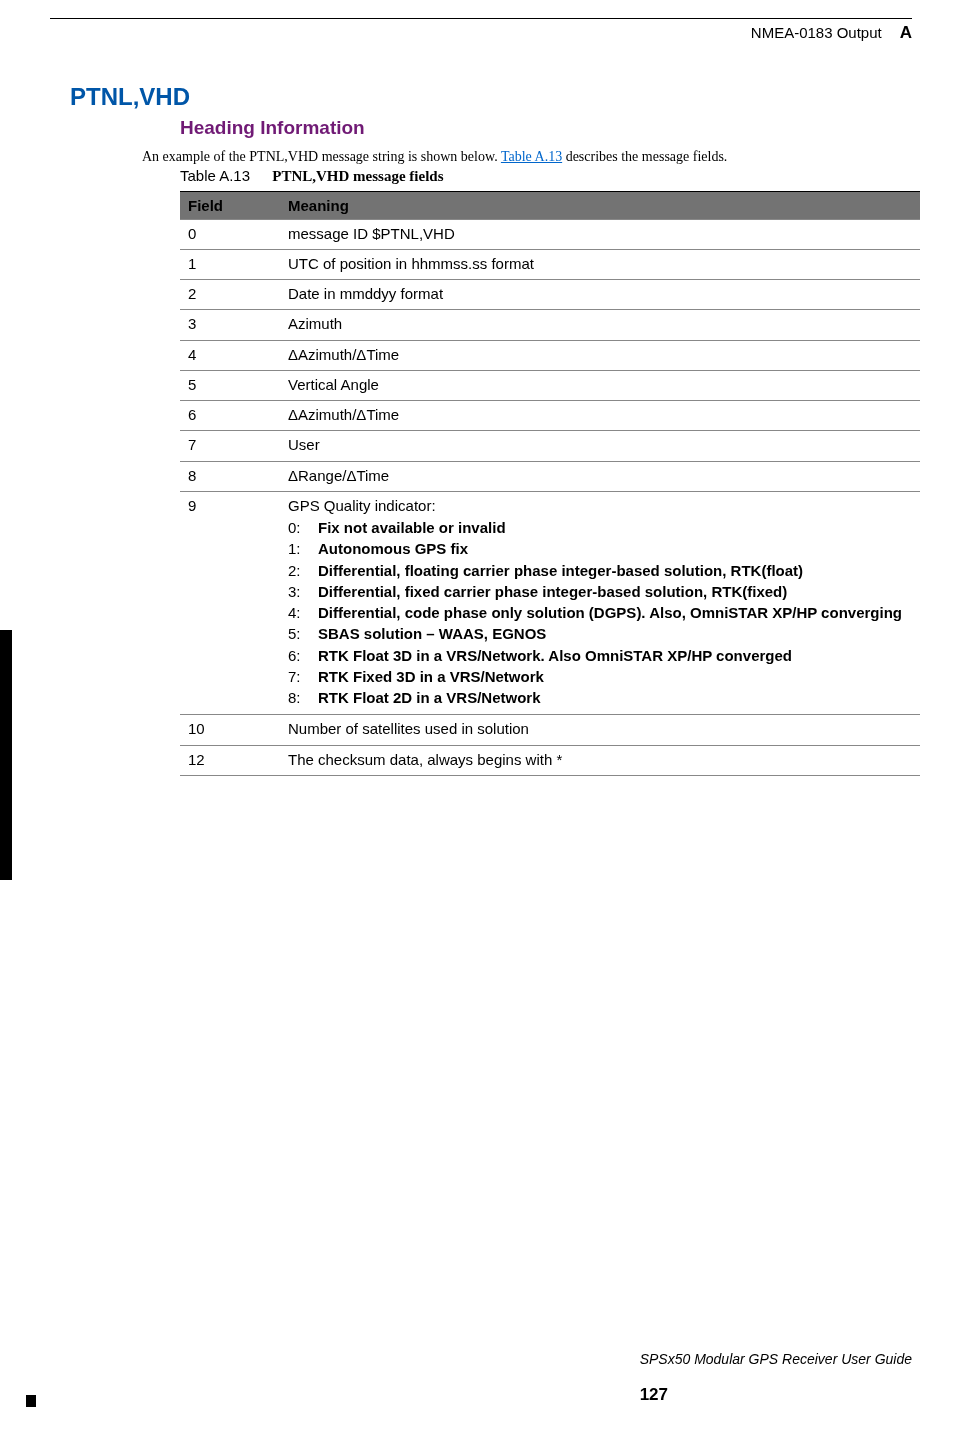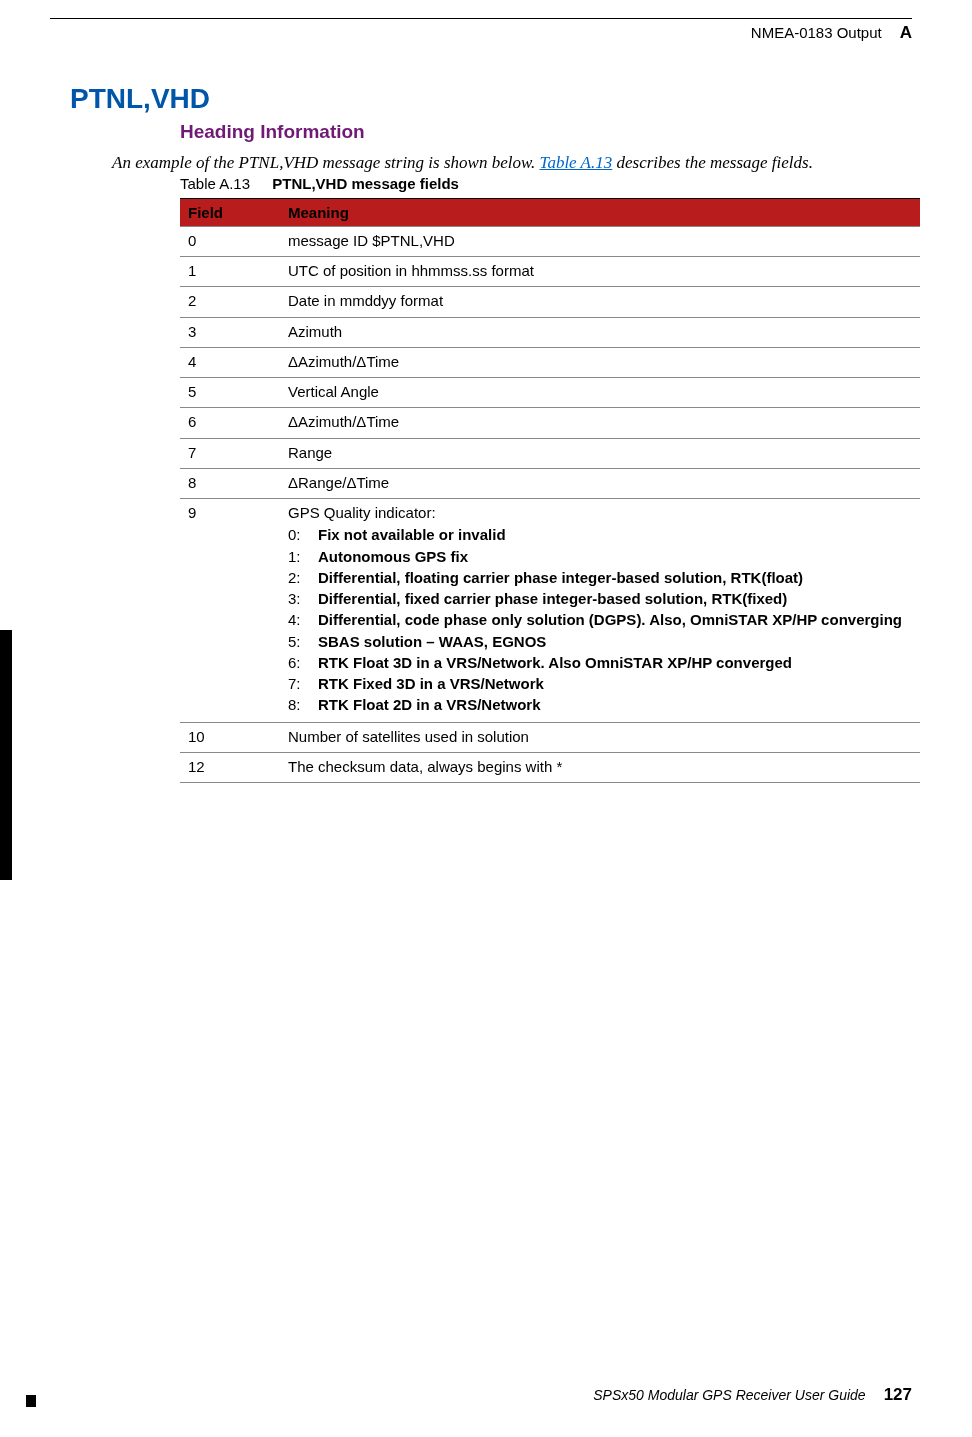--- a/index.html
+++ b/index.html
@@ -30,68 +30,67 @@
       font-family: 'Helvetica Neue', Arial, sans-serif;
       font-size: 15px;
       padding-right: 0;
     }
     .header-chapter { font-weight: 400; text-align: center; }
     .header-letter { font-weight: 700; font-size: 17px; }
     .h1 {
       color: #0056a8;
       font-family: 'Helvetica Neue', Arial, sans-serif;
       font-weight: 700;
-      font-size: 28px;
+      font-size: 24px;
       margin-top: 40px;
       margin-left: 40px;
     }
     .h2 {
       color: #701a75;
       font-family: 'Helvetica Neue', Arial, sans-serif;
       font-weight: 700;
       font-size: 19px;
       margin-top: 6px;
       margin-left: 150px;
     }
     .body-text {
-      font-size: 17px;
-      margin-left: 82px;
+      font-size: 14px;
+      margin-left: 112px;
       margin-top: 8px;
       line-height: 1.4;
       max-width: 740px;
-      font-style: italic;
     }
     .link { color: #0066cc; }
     .code-block {
       font-size: 16px;
       margin-left: 195px;
       margin-top: 14px;
       margin-bottom: 18px;
       line-height: 1.35;
       max-width: 640px;
       font-family: Georgia, serif;
     }
     .table-caption {
       font-family: 'Helvetica Neue', Arial, sans-serif;
       font-size: 15px;
       margin-left: 150px;
       margin-bottom: 6px;
     }
     .table-caption .tbl-num { font-weight: 400; margin-right: 18px; }
-    .table-caption .tbl-title { font-weight: 700; }
+    .table-caption .tbl-title { font-weight: 700; font-family: Liberation Serif, serif; }
     table.fields {
       margin-left: 150px;
       border-collapse: collapse;
       width: 740px;
       font-family: 'Helvetica Neue', Arial, sans-serif;
       font-size: 15px;
     }
     table.fields th {
       text-align: left;
-      background: #b91c1c;
+      background: #737373;
       font-weight: 700;
       padding: 5px 8px;
       border-top: 1px solid #000;
       border-bottom: 1px solid #888;
     }
     table.fields th.col-field { width: 100px; }
     table.fields td {
       padding: 4px 8px 5px 8px;
       border-bottom: 1px solid #888;
       vertical-align: top;
@@ -119,20 +118,21 @@
     }
     .footer {
       position: absolute;
       bottom: 32px;
       right: 60px;
       font-family: 'Helvetica Neue', Arial, sans-serif;
       font-size: 14px;
       display: flex;
       align-items: baseline;
       gap: 18px;
+      flex-direction: column;
     }
     .footer-title { font-style: italic; }
     .footer-page { font-weight: 700; font-size: 17px; }
     .footer-tick {
       position: absolute;
       bottom: 30px;
       left: 26px;
       width: 10px;
       height: 12px;
       background: #000;
@@ -208,21 +208,21 @@
         </tr>
         <tr>
           <td class="field-num">6</td>
           <td>
             <div>ΔAzimuth/ΔTime</div>
           </td>
         </tr>
         <tr>
           <td class="field-num">7</td>
           <td>
-            <div>Range</div>
+            <div>User</div>
           </td>
         </tr>
         <tr>
           <td class="field-num">8</td>
           <td>
             <div>ΔRange/ΔTime</div>
           </td>
         </tr>
         <tr>
           <td class="field-num">9</td>

